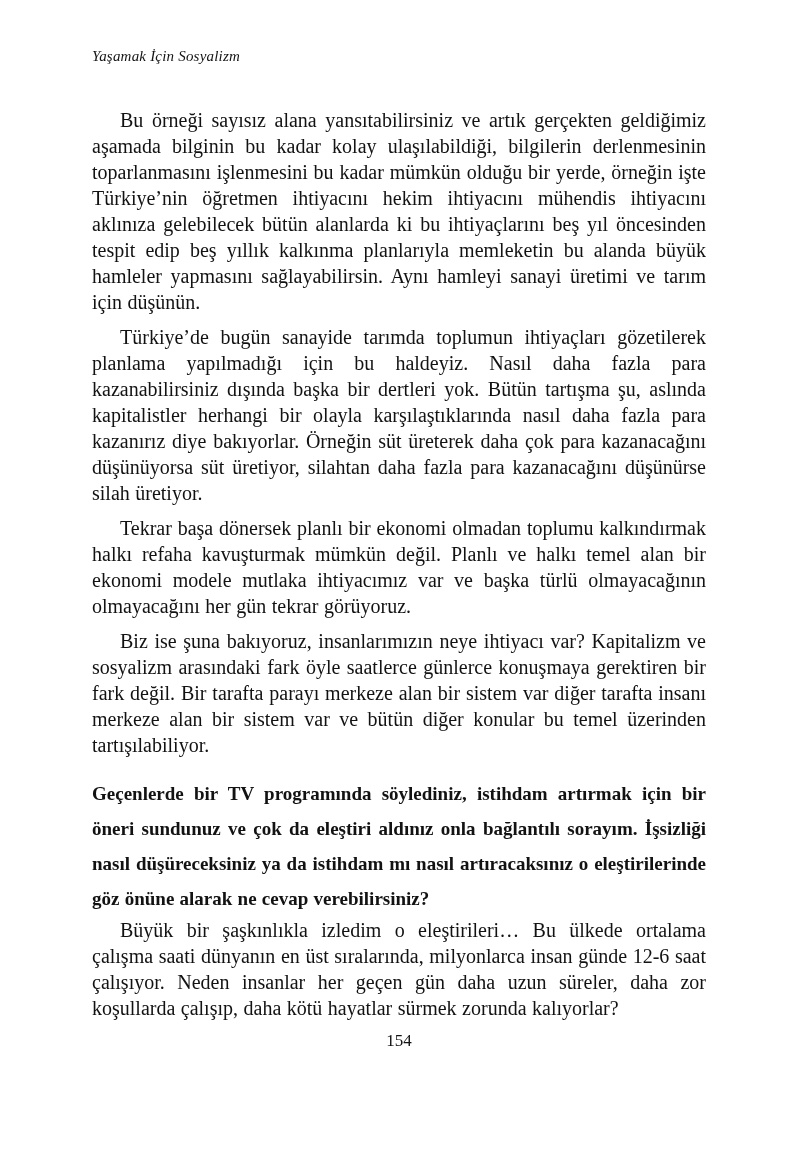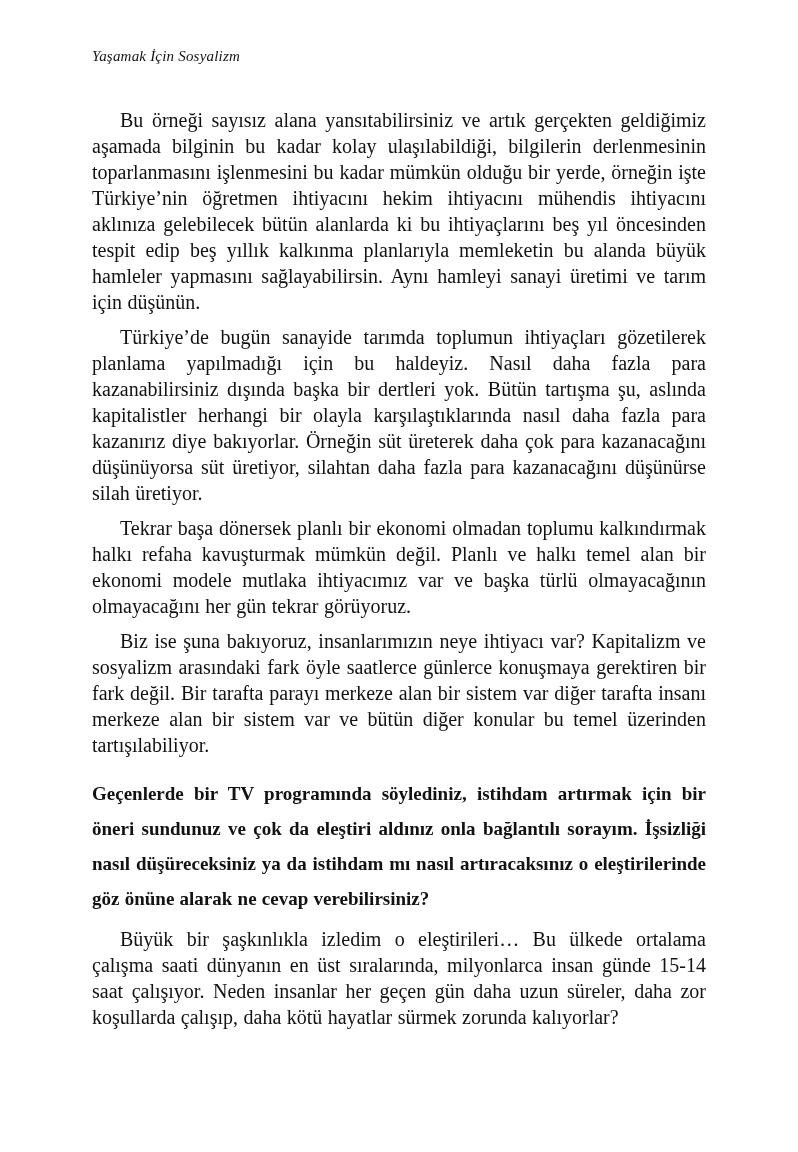--- a/index.html
+++ b/index.html
@@ -37,21 +37,21 @@
     word-spacing: 0.5px;
   }
   .indent {
     text-indent: 28px;
   }
   .bold-question {
     font-weight: bold;
     font-size: 19px;
     line-height: 35px;
     margin-top: 18px;
-    margin-bottom: 10px;
+    margin-bottom: 1px;
     text-indent: 0;
   }
   .page-number {
     margin-top: 10px;
     text-align: center;
     font-size: 17px;
     color: #121212;
   }
 </style>
 </head>
@@ -66,18 +66,19 @@
     <p class="para indent">Bu örneği sayısız alana yansıtabilirsiniz ve artık gerçekten geldiğimiz aşamada bilginin bu kadar kolay ulaşılabildiği, bilgilerin derlenmesinin toparlanmasını işlenmesini bu kadar mümkün olduğu bir yerde, örneğin işte Türkiye’nin öğretmen ihtiyacını hekim ihtiyacını mühendis ihtiyacını aklınıza gelebilecek bütün alanlarda ki bu ihtiyaçlarını beş yıl öncesinden tespit edip beş yıllık kalkınma planlarıyla memleketin bu alanda büyük hamleler yapmasını sağlayabilirsin. Aynı hamleyi sanayi üretimi ve tarım için düşünün.</p>
 
     <p class="para indent">Türkiye’de bugün sanayide tarımda toplumun ihtiyaçları gözetilerek planlama yapılmadığı için bu haldeyiz. Nasıl daha fazla para kazanabilirsiniz dışında başka bir dertleri yok. Bütün tartışma şu, aslında kapitalistler herhangi bir olayla karşılaştıklarında nasıl daha fazla para kazanırız diye bakıyorlar. Örneğin süt üreterek daha çok para kazanacağını düşünüyorsa süt üretiyor, silahtan daha fazla para kazanacağını düşünürse silah üretiyor.</p>
 
     <p class="para indent">Tekrar başa dönersek planlı bir ekonomi olmadan toplumu kalkındırmak halkı refaha kavuşturmak mümkün değil. Planlı ve halkı temel alan bir ekonomi modele mutlaka ihtiyacımız var ve başka türlü olmayacağının olmayacağını her gün tekrar görüyoruz.</p>
 
     <p class="para indent">Biz ise şuna bakıyoruz, insanlarımızın neye ihtiyacı var? Kapitalizm ve sosyalizm arasındaki fark öyle saatlerce günlerce konuşmaya gerektiren bir fark değil. Bir tarafta parayı merkeze alan bir sistem var diğer tarafta insanı merkeze alan bir sistem var ve bütün diğer konular bu temel üzerinden tartışılabiliyor.</p>
 
     <p class="para bold-question">Geçenlerde bir TV programında söylediniz, istihdam artırmak için bir öneri sundunuz ve çok da eleştiri aldınız onla bağlantılı sorayım. İşsizliği nasıl düşüreceksiniz ya da istihdam mı nasıl artıracaksınız o eleştirilerinde göz önüne alarak ne cevap verebilirsiniz?</p>
 
-    <p class="para indent">Büyük bir şaşkınlıkla izledim o eleştirileri… Bu ülkede ortalama çalışma saati dünyanın en üst sıralarında, milyonlarca insan günde 15-14 saat çalışıyor. Neden insanlar her geçen gün daha uzun süreler, daha zor koşullarda çalışıp, daha kötü hayatlar sürmek zorunda kalıyorlar?</p>
+    <p class="para indent">Büyük bir şaşkınlıkla izledim o eleştirileri… Bu ülkede ortalama çalışma saati dünyanın en üst sıralarında, milyonlarca insan günde 12-6 saat çalışıyor. Neden insanlar her geçen gün daha uzun süreler, daha zor koşullarda çalışıp, daha kötü hayatlar sürmek zorunda kalıyorlar?</p>
 
   </div>
 
+  <div class="page-number">154</div>
 
 </div>
 
 </body></html>

